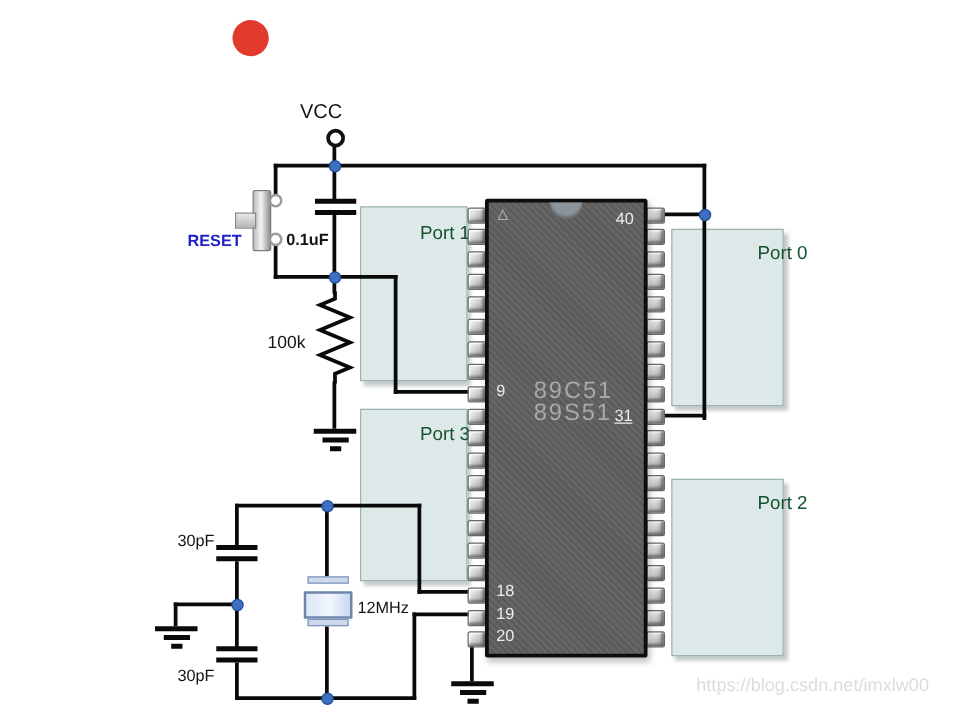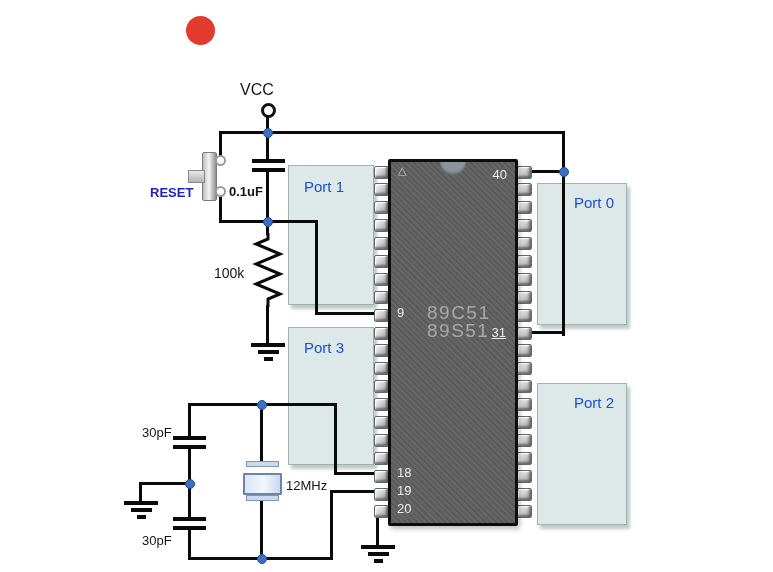--- a/index.html
+++ b/index.html
@@ -28,21 +28,21 @@
        background:var(--junction-blue);border:1px solid #1d4e96;z-index:7;}
 
   
   .vcc-circle{position:absolute;left:261px;top:103px;width:15px;height:15px;box-sizing:border-box;
               border:3px solid #111;border-radius:50%;background:#fff;z-index:7;}
   .lab{position:absolute;color:#141414;z-index:8;white-space:nowrap;}
 
   
   .port{position:absolute;background:var(--port-fill);border:1px solid #9fb4b2;
         box-shadow:3px 4px 3px rgba(120,132,132,.45);z-index:1;}
-  .port span{position:absolute;font-size:15px;color:#1d4ed8;white-space:nowrap;}
+  .port span{position:absolute;font-size:15px;color:#14532d;white-space:nowrap;margin-left:32px;}
 
   
   .chip{position:absolute;left:388px;top:159px;width:130px;height:367px;box-sizing:border-box;
         background:var(--chip-fill);
         background-image:repeating-linear-gradient(45deg,rgba(255,255,255,.035) 0 2px,rgba(0,0,0,.05) 2px 4px);
         border:3px solid #0d0d0d;border-radius:2px;z-index:6;box-shadow:2px 3px 5px rgba(0,0,0,.25);}
   .chip .notch{position:absolute;left:49px;top:0;width:26px;height:13px;
                border-radius:0 0 13px 13px;background:#8b949a;box-shadow:inset 0 -2px 2px rgba(0,0,0,.25);}
   .chip .pin1mark{position:absolute;left:7px;top:2px;font-size:11px;color:#c8c8c8;
                   font-family:"DejaVu Sans",sans-serif;}
@@ -231,14 +231,15 @@
     <div class="pnum" style="left:6px;top:339px;">20</div>
   </div>
 
   <div class="dot" style="left:263px;top:128px;"></div>
   <div class="dot" style="left:263px;top:217px;"></div>
   <div class="dot" style="left:559px;top:167px;"></div>
   <div class="dot" style="left:257px;top:400px;"></div>
   <div class="dot" style="left:185px;top:479px;"></div>
   <div class="dot" style="left:257px;top:554px;"></div>
 
+  <div class="watermark">https://blog.csdn.net/imxlw00</div>
 
 </div>
 
 </body></html>

